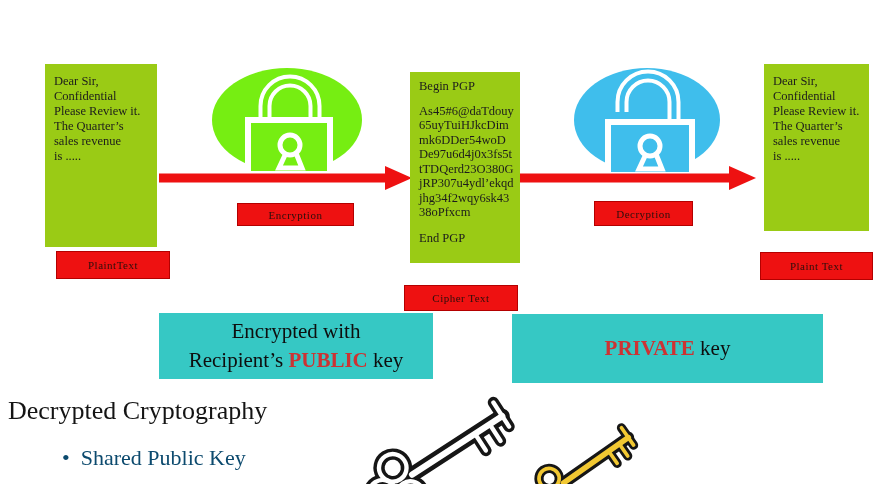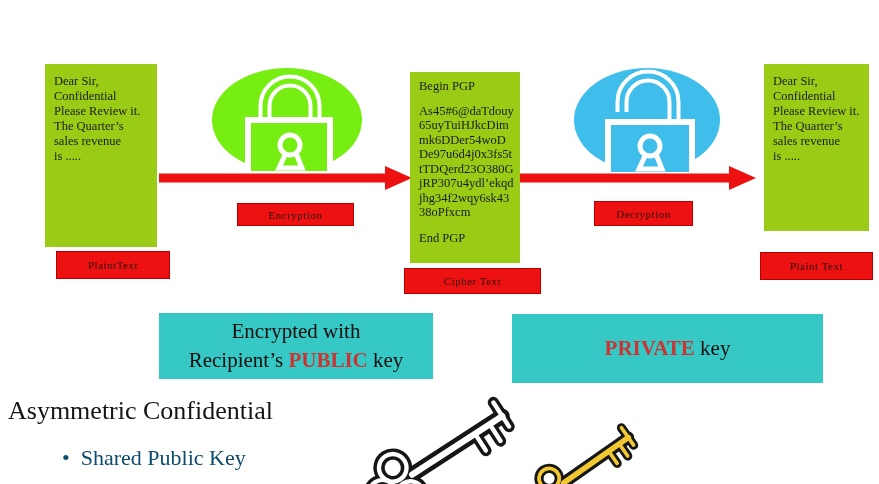--- a/index.html
+++ b/index.html
@@ -118,33 +118,33 @@
   <div class="msg-box right-msg">
     <p>Dear Sir,</p>
     <p class="gap8">Confidential</p>
     <p class="gap28">Please Review it.</p>
     <p class="gap8">The Quarter’s</p>
     <p>sales revenue</p>
     <p>is .....</p>
   </div>
 
   <div class="red-label" style="left:56px;top:215px;width:114px;height:28px;">PlaintText</div>
-  <div class="red-label" style="left:404px;top:232px;width:137px;height:26px;">Cipher Text</div>
+  <div class="red-label" style="left:404px;top:249px;width:114px;height:26px;">Cipher Text</div>
   <div class="red-label" style="left:760px;top:216px;width:113px;height:28px;">Plaint Text</div>
 
   <div class="callout" style="left:159px;top:277px;width:274px;height:66px;">
     <div><span>Encrypted with</span></div>
     <div><span>Recipient’s </span><span class="em">PUBLIC</span><span> key</span></div>
   </div>
 
   <div class="callout" style="left:512px;top:278px;width:311px;height:69px;">
     <div><span class="em">PRIVATE</span><span> key</span></div>
   </div>
 
-  <div class="notes-heading">Asymmetric Confidential</div>
+  <div class="notes-heading">Decrypted Cryptography</div>
   <div class="bullet" style="left:62px;top:409px;">
     <span class="glyph">•</span><span>Shared Public Key</span>
   </div>
   <div class="bullet" style="left:62px;top:453px;">
     <span class="glyph">•</span><span>Secret Private Key</span>
   </div>
 
   <svg class="key-svg" style="left:352px;top:352px;" width="178" height="130" viewBox="0 0 178 130">
     <g transform="translate(58,88) rotate(-33) scale(1.25)">
       <g class="ko">

